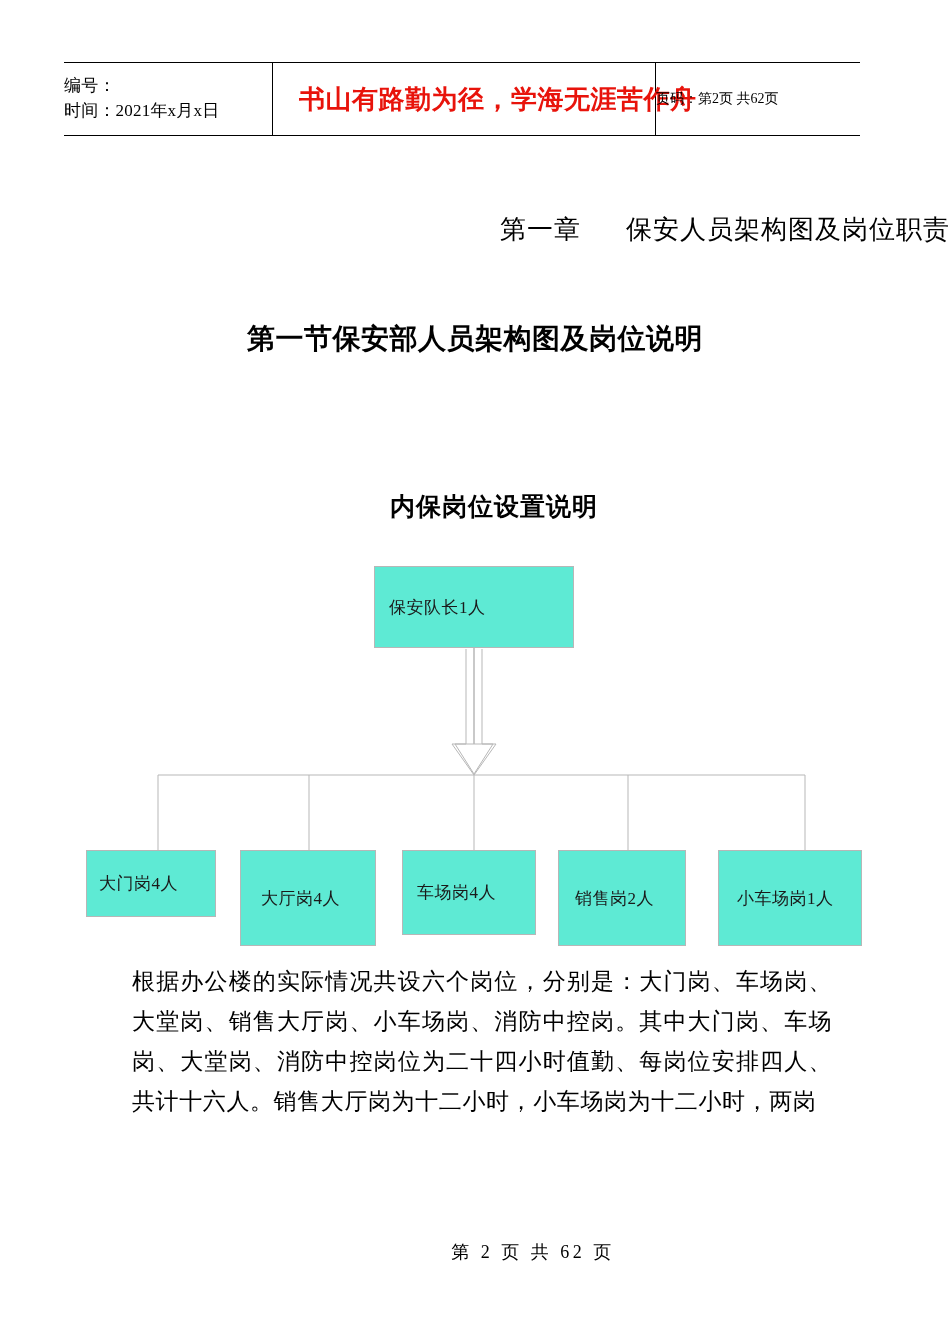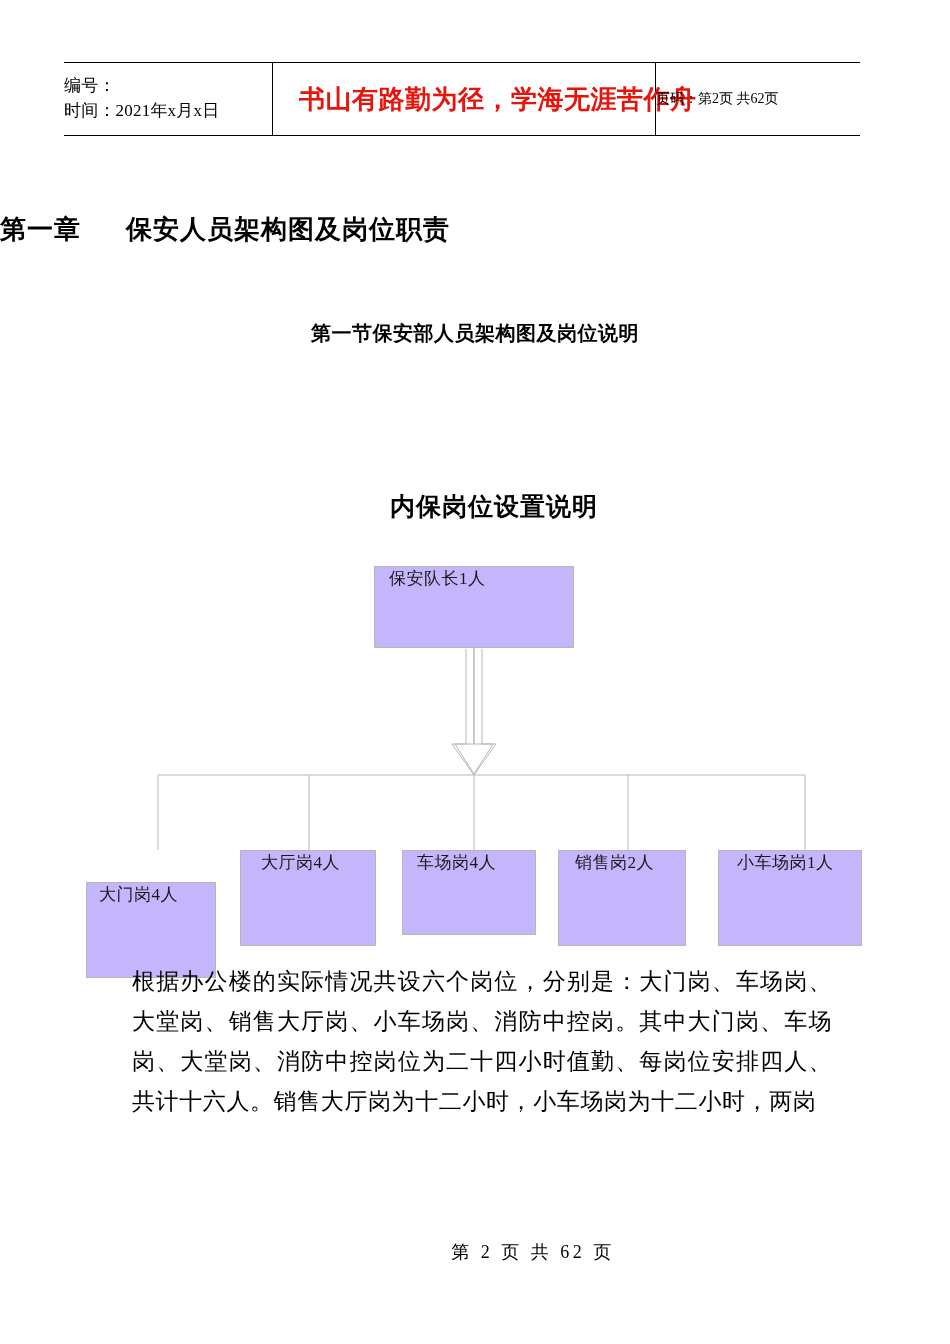--- a/index.html
+++ b/index.html
@@ -74,32 +74,32 @@
     padding-left: 14px;
     font-size: 14px;
     white-space: nowrap;
   }
 
   
   .chapter-title {
     position: absolute;
     left: 0; top: 212px;
     width: 950px;
-    text-align: left;
+    text-align: right;
     font-size: 26px;
-    font-weight: bold;
+    font-weight: normal;
     letter-spacing: 1px;
     white-space: pre;
   }
   .section-title {
     position: absolute;
     left: 0; top: 320px;
     width: 950px;
     text-align: center;
-    font-size: 20px;
+    font-size: 28px;
     font-weight: bold;
     letter-spacing: 0.5px;
   }
   .chart-title {
     position: absolute;
     left: 0; top: 490px;
     width: 950px;
     text-align: center;
     font-size: 25px;
     font-weight: bold;
@@ -111,36 +111,36 @@
   .orgchart {
     position: absolute;
     left: 0; top: 0;
     width: 950px;
     height: 1344px;
     pointer-events: none;
   }
   .org-box {
     position: absolute;
     border: 1px solid #b7b7b7;
-    background: #c4b5fd;
+    background: #5eead4;
     box-sizing: border-box;
     display: flex;
-    align-items: flex-start;
+    align-items: center;
   }
   .org-box .org-label {
     font-size: 17px;
     padding-left: 14px;
     letter-spacing: 0.5px;
     white-space: nowrap;
     color: #1a1a1a;
   }
   .box-root   { left: 374px; top: 566px;  width: 200px; height: 82px; }
   .box-root .org-label { padding-left: 14px; }
 
-  .box-l1 { left:  86px; top: 882px; width: 130px; height: 96px; }
+  .box-l1 { left:  86px; top: 850px; width: 130px; height: 67px; }
   .box-l2 { left: 240px; top: 850px; width: 136px; height: 96px; }
   .box-l3 { left: 402px; top: 850px; width: 134px; height: 85px; }
   .box-l4 { left: 558px; top: 850px; width: 128px; height: 96px; }
   .box-l5 { left: 718px; top: 850px; width: 144px; height: 96px; }
 
   .box-l1 .org-label { padding-left: 12px; }
   .box-l2 .org-label { padding-left: 20px; }
   .box-l3 .org-label { padding-left: 14px; }
   .box-l4 .org-label { padding-left: 16px; }
   .box-l5 .org-label { padding-left: 18px; }

